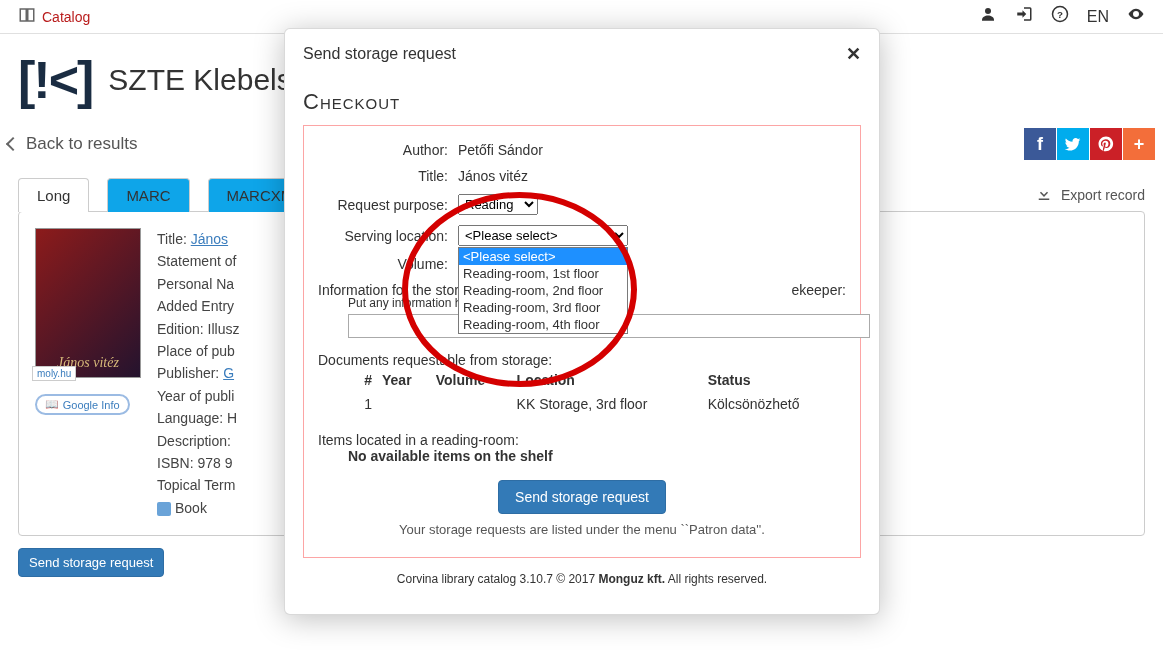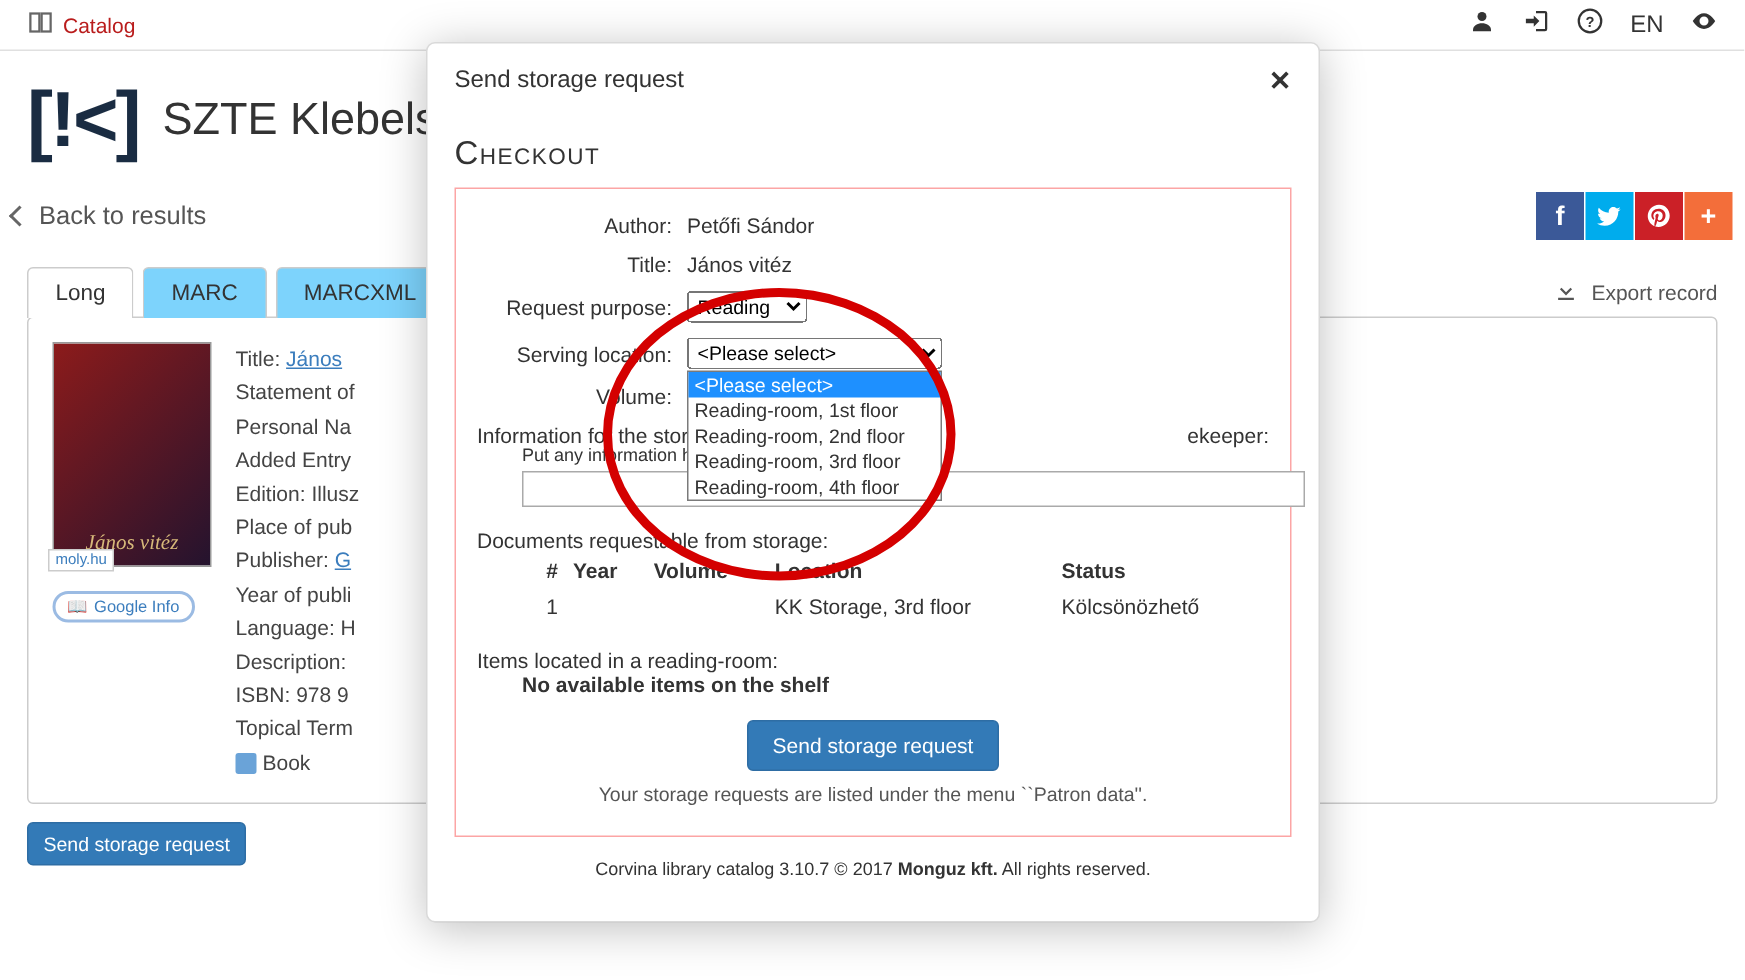--- a/index.html
+++ b/index.html
@@ -18,24 +18,24 @@
 
   
   .row2 { display: flex; align-items: center; padding: 8px 8px 18px; }
   .back { display: flex; align-items: center; gap: 8px; color: #555; font-size: 17px; cursor: pointer; }
   .socials { margin-left: auto; display: flex; gap: 1px; }
   .social { width: 32px; height: 32px; color: #fff; display: flex; align-items: center; justify-content: center; font-weight: bold; font-size: 18px; }
   .fb { background: #3b5998; } .tw { background: #00aced; } .pi { background: #cb2027; } .pl { background: #f36e3a; }
 
   
   .tabsarea { padding: 0 18px; }
-  .tabs { display: flex; gap: 6px; justify-content: flex-end; }
+  .tabs { display: flex; gap: 18px; justify-content: flex-end; }
   .tab { border: 1px solid #ccc; border-bottom: none; padding: 8px 18px; border-radius: 4px 4px 0 0; background: #fff; cursor: pointer; font-size: 15px; }
   .tab.active { background: #fff; }
-  .tab:not(.active) { background: #7dd3fc; }
+  .tab:not(.active) { background: #0ea5e9; }
   .export { margin-left: auto; display: flex; align-items: center; gap: 8px; color: #555; cursor: pointer; font-size: 14px; }
   .tabsrow { display: flex; align-items: center; }
 
   
   .panel { border: 1px solid #ccc; border-radius: 4px; margin-top: -1px; padding: 16px; display: flex; gap: 16px; min-height: 300px; }
   .thumb { width: 106px; }
   .thumb-img { width: 106px; height: 150px; background: linear-gradient(135deg,#8c1b1b 0%, #24132e 100%); position: relative; border: 1px solid #999; }
   .thumb-caption { position: absolute; bottom: 6px; left: 4px; right: 4px; color: #d7b97a; font-family: serif; font-size: 14px; text-align: center; font-style: italic; }
   .moly { position: absolute; bottom: -4px; left: -4px; background: #fff; color: #3b7dbd; font-size: 10px; padding: 1px 4px; border: 1px solid #ccc; }
   .meta { color: #444; font-size: 14px; line-height: 1.6; }

